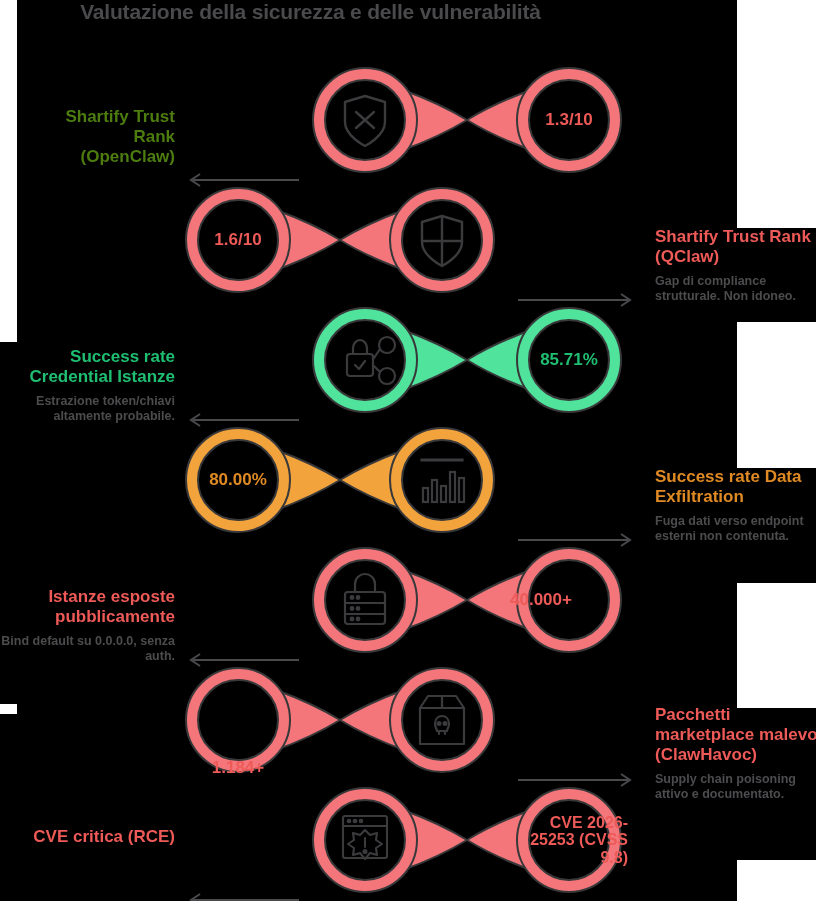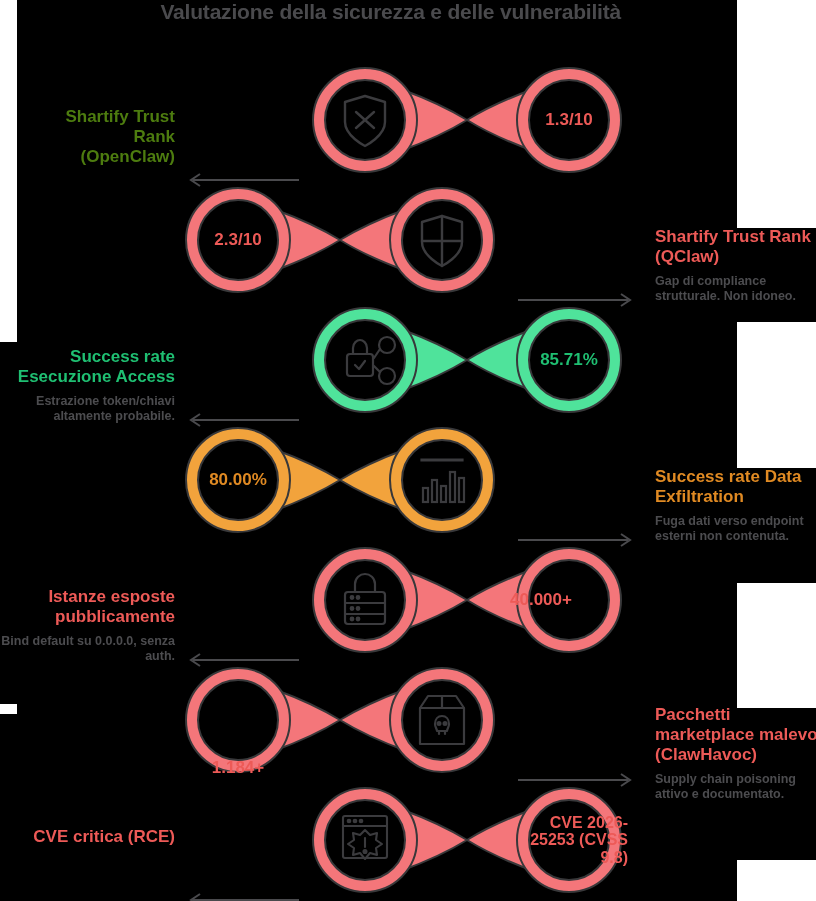--- a/index.html
+++ b/index.html
@@ -28,21 +28,21 @@
     position: absolute;
     background: #000000;
   }
 
   
   #title {
     position: absolute;
     left: 0;
     top: 0;
     width: 621px;
-    text-align: right;
+    text-align: center;
     font-size: 21px;
     font-weight: bold;
     letter-spacing: -0.2px;
     color: #4a4a4d;
     white-space: nowrap;
   }
 
   
   .row {
     position: absolute;
@@ -171,26 +171,26 @@
         <circle cx="58" cy="60" r="40" fill="#000000" stroke="#38383a" stroke-width="2"></circle>
         <circle cx="262" cy="60" r="52" fill="#F4767A" stroke="#38383a" stroke-width="2"></circle>
         <circle cx="262" cy="60" r="40" fill="#000000" stroke="#38383a" stroke-width="2"></circle>
         <g stroke="#3b3b3e" stroke-width="2.4" fill="none" stroke-linecap="round" stroke-linejoin="round">
           <path d="M262,36 L282,42 L282,62 C282,76 262,86 262,86 C262,86 242,76 242,62 L242,42 Z"></path>
           <line x1="262" y1="36" x2="262" y2="86"></line>
           <line x1="242" y1="61" x2="282" y2="61"></line>
         </g>
       </svg>
     </div>
-    <div class="lobe-value" style="left:179px; color:#ED5A57;">2.3/10</div>
+    <div class="lobe-value" style="left:179px; color:#ED5A57;">1.6/10</div>
   </div>
 
   <div class="row" style="top:300px;">
     <div class="side left" style="top:47px;">
-      <div class="side-title" style="color:#1FBF72;">Success rate Esecuzione Access</div>
+      <div class="side-title" style="color:#1FBF72;">Success rate Credential Istanze</div>
       <div class="side-sub">Estrazione token/chiavi altamente probabile.</div>
     </div>
     <div class="arrow" style="left:185px; top:112px;">
       <svg width="115" height="16" viewBox="0 0 115 16">
         <line x1="114" y1="8" x2="8" y2="8" stroke="#4a4a4d" stroke-width="2"></line>
         <polyline points="15,2 6,8 15,14" fill="none" stroke="#4a4a4d" stroke-width="2"></polyline>
       </svg>
     </div>
     <div class="bell left-icon">
       <svg viewBox="0 0 320 120">

